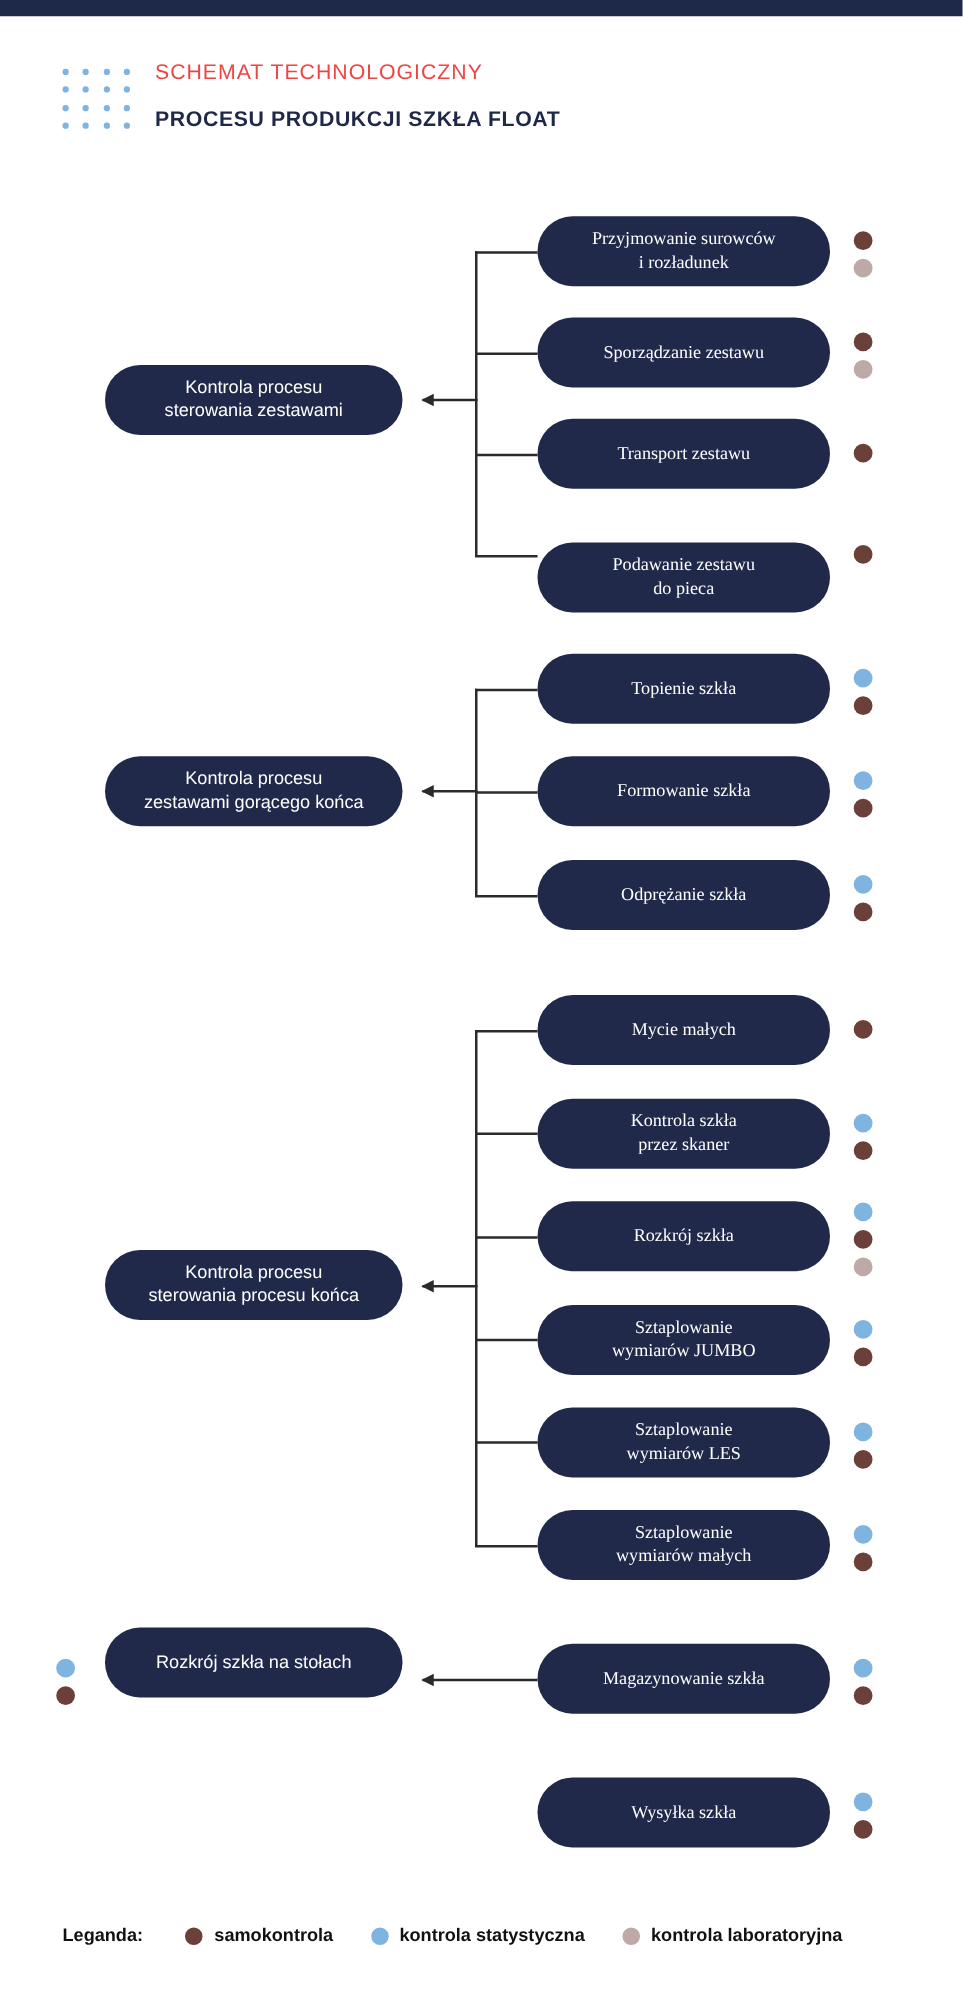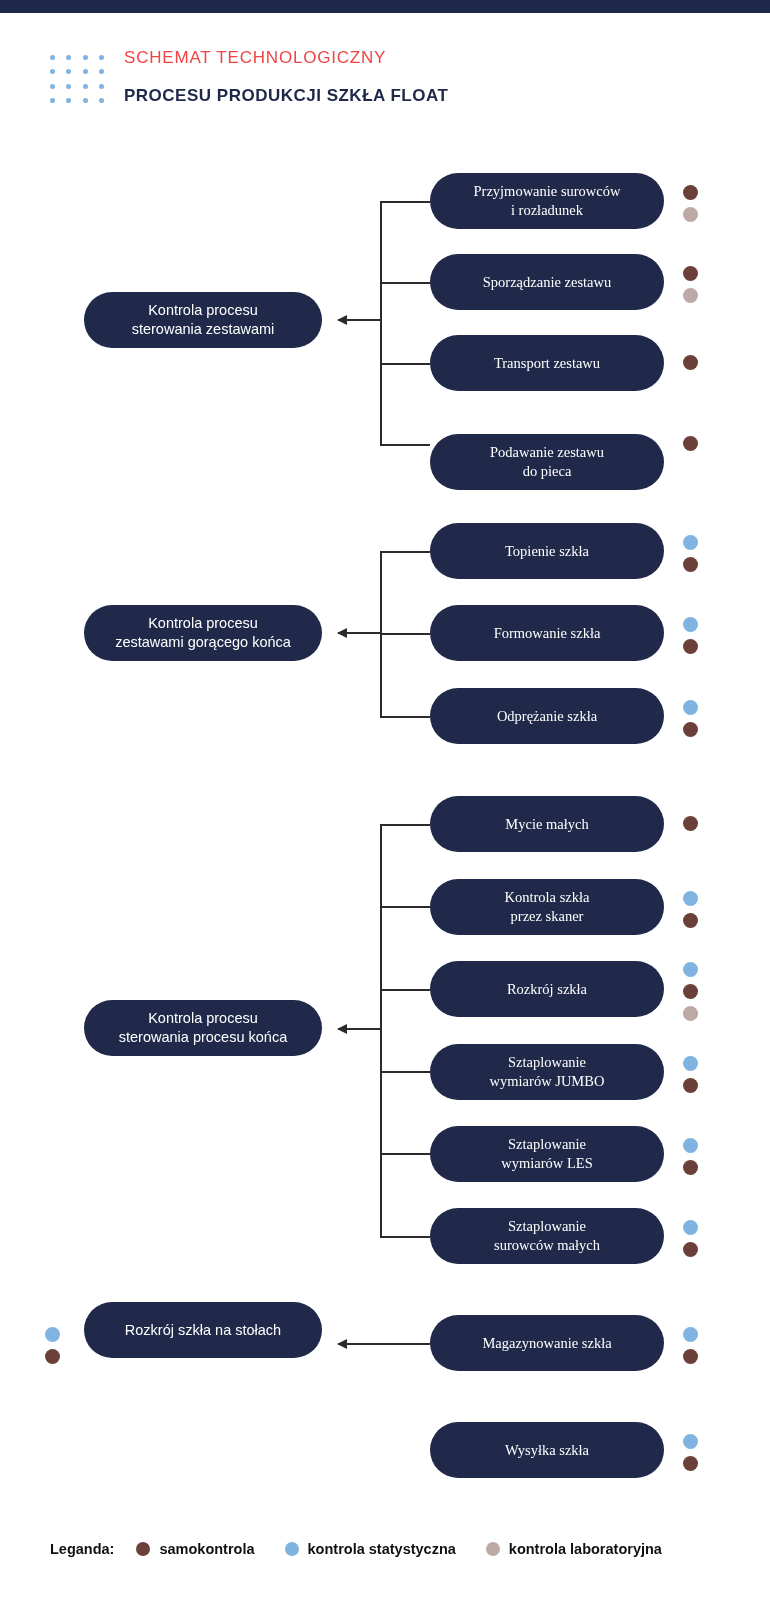--- a/index.html
+++ b/index.html
@@ -143,21 +143,21 @@
     position: absolute;
     left: 50px;
     top: 1541px;
     display: flex;
     align-items: center;
     font-size: 14.5px;
     font-weight: bold;
     color: #111111;
     white-space: nowrap;
   }
-  .legend .lg-label { margin-right: 22px; }
+  .legend .lg-label { margin-right: 34px; }
   .legend .lg-item {
     display: flex;
     align-items: center;
     margin-right: 30px;
     justify-content: space-between;
   }
   .legend .lg-item:last-child { margin-right: 0; }
   .legend .lg-dot {
     width: 14px;
     height: 14px;
@@ -341,21 +341,21 @@
   </div>
 </div>
 <div class="marks" style="left:683px; top:1138px">
   <i class="m-stat"></i>
   <i class="m-self"></i>
 </div>
 
 <div class="pill step" style="top:1208px">
   <div>
     <div>Sztaplowanie</div>
-    <div>surowców małych</div>
+    <div>wymiarów małych</div>
   </div>
 </div>
 <div class="marks" style="left:683px; top:1220px">
   <i class="m-stat"></i>
   <i class="m-self"></i>
 </div>
 
 <div class="pill ctrl" style="top:1302px">
   <div>Rozkrój szkła na stołach</div>
 </div>

